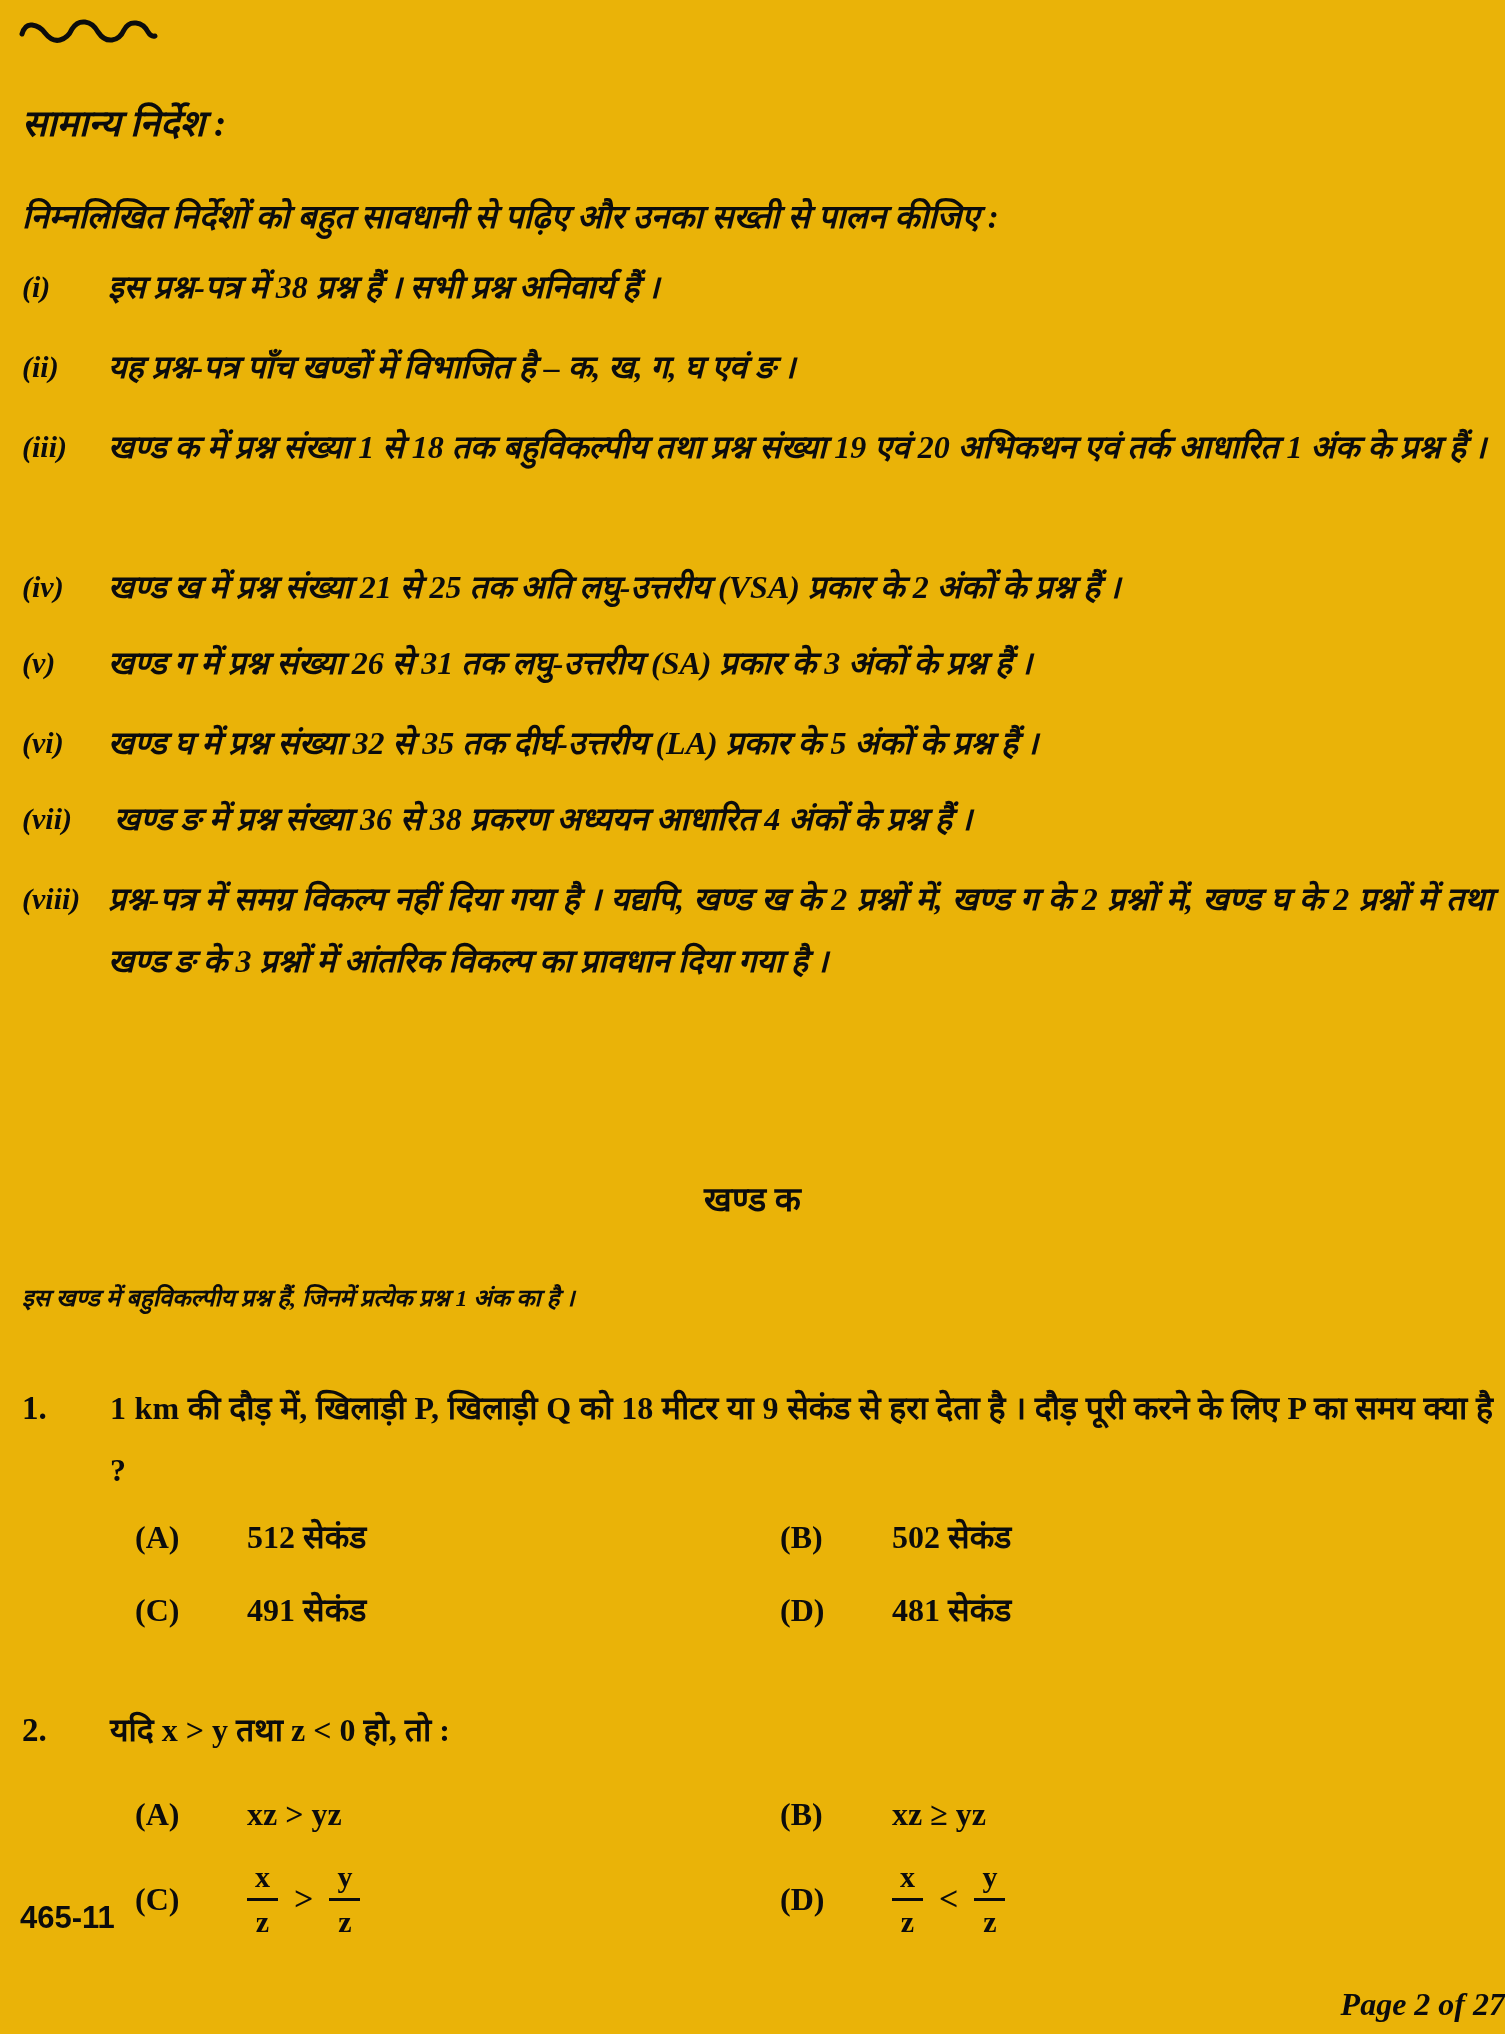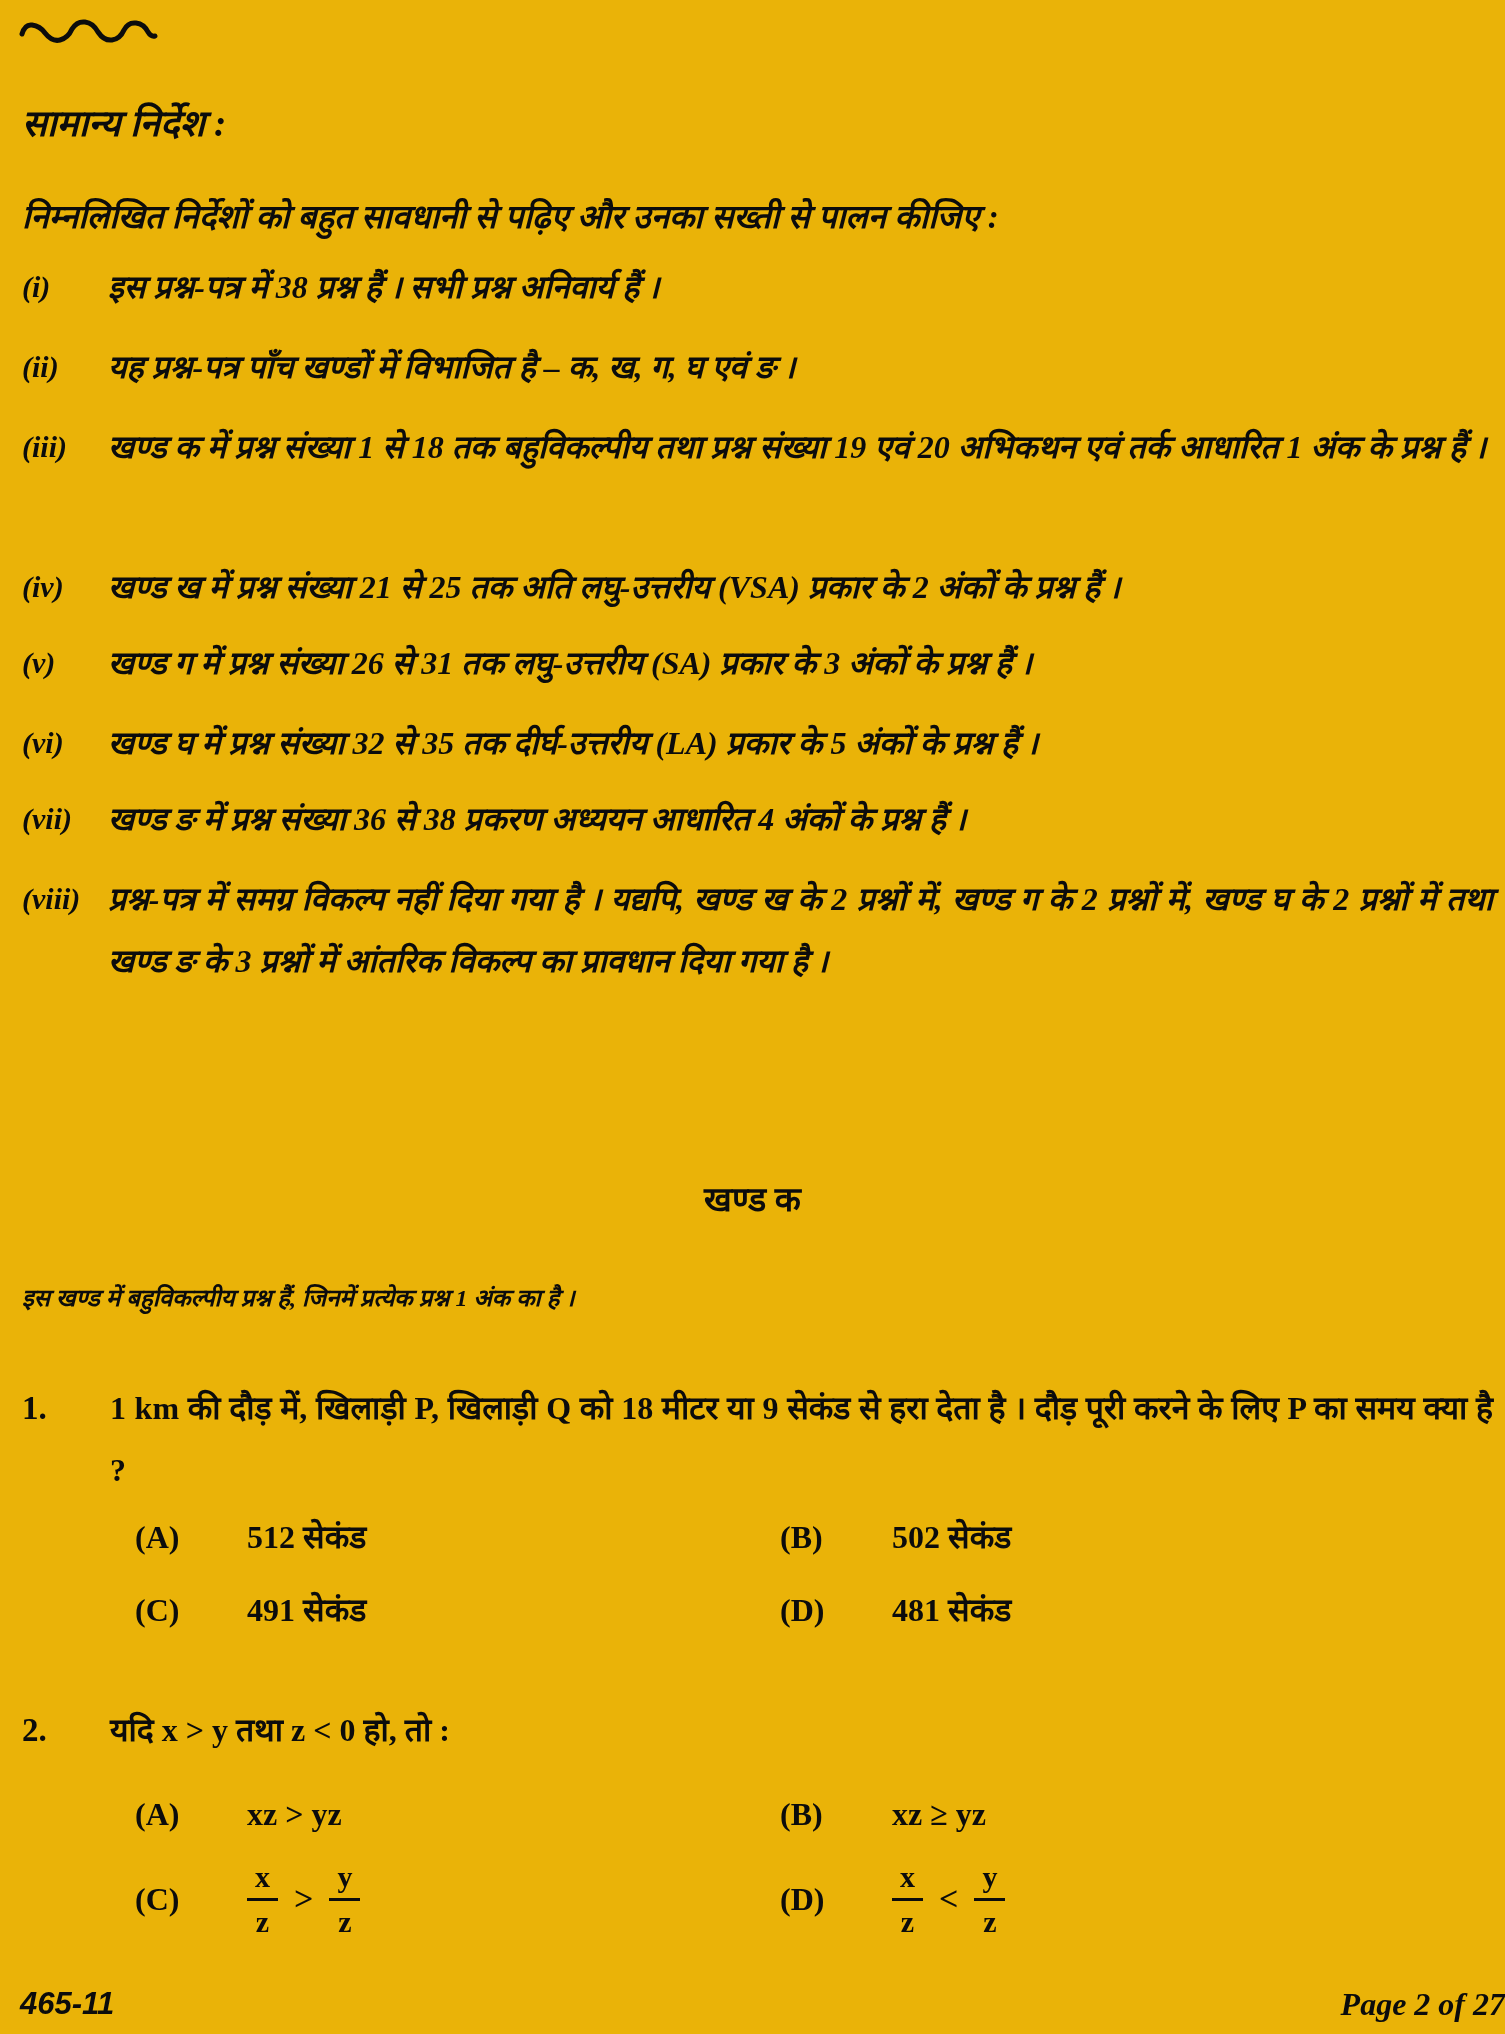--- a/index.html
+++ b/index.html
@@ -66,23 +66,23 @@
   .frac-expr { display:flex; align-items:center; }
   .frac {
     display:inline-block; text-align:center;
     font-weight:700; font-size:30px; line-height:34px;
     vertical-align:middle;
   }
   .frac .fnum { display:block; border-bottom:3px solid #0c0c0c; padding:2px 8px 4px; }
   .frac .fden { display:block; padding:4px 8px 0; }
   .frac-op { display:inline-block; margin:0 16px; font-weight:700; font-size:34px; }
   .footer-code {
-    position:absolute; left:20px; top:1984px;
+    position:absolute; left:20px; top:1898px;
     font-family:"Liberation Sans","DejaVu Sans",sans-serif;
-    font-weight:700; font-size:31px; line-height:40px;font-style:italic;
+    font-weight:700; font-size:31px; line-height:40px;
   }
   .footer-page {
     position:absolute; left:0; top:1984px; width:100%;
     text-align:right;
     font-style:italic; font-weight:700; font-size:32px; line-height:40px;
   }
 </style>
 </head>
 <body>
 
@@ -119,21 +119,21 @@
   <div class="gi-item" style="top:632px;">
     <span class="gi-num">(v)</span>
     <span class="gi-text">खण्ड ग में प्रश्न संख्या 26 से 31 तक लघु-उत्तरीय (SA) प्रकार के 3 अंकों के प्रश्न हैं ।</span>
   </div>
 
   <div class="gi-item" style="top:712px;">
     <span class="gi-num">(vi)</span>
     <span class="gi-text">खण्ड घ में प्रश्न संख्या 32 से 35 तक दीर्घ-उत्तरीय (LA) प्रकार के 5 अंकों के प्रश्न हैं ।</span>
   </div>
 
-  <div class="gi-item" style="top:788px;">
+  <div class="gi-item" style="top:788px;gap:6px;">
     <span class="gi-num">(vii)</span>
     <span class="gi-text">खण्ड ङ में प्रश्न संख्या 36 से 38 प्रकरण अध्ययन आधारित 4 अंकों के प्रश्न हैं ।</span>
   </div>
 
   <div class="gi-item" style="top:868px;">
     <span class="gi-num">(viii)</span>
     <span class="gi-text">प्रश्न-पत्र में समग्र विकल्प नहीं दिया गया है । यद्यपि, खण्ड ख के 2 प्रश्नों में, खण्ड ग के 2 प्रश्नों में, खण्ड घ के 2 प्रश्नों में तथा खण्ड ङ के 3 प्रश्नों में आंतरिक विकल्प का प्रावधान दिया गया है ।</span>
   </div>
 
 

